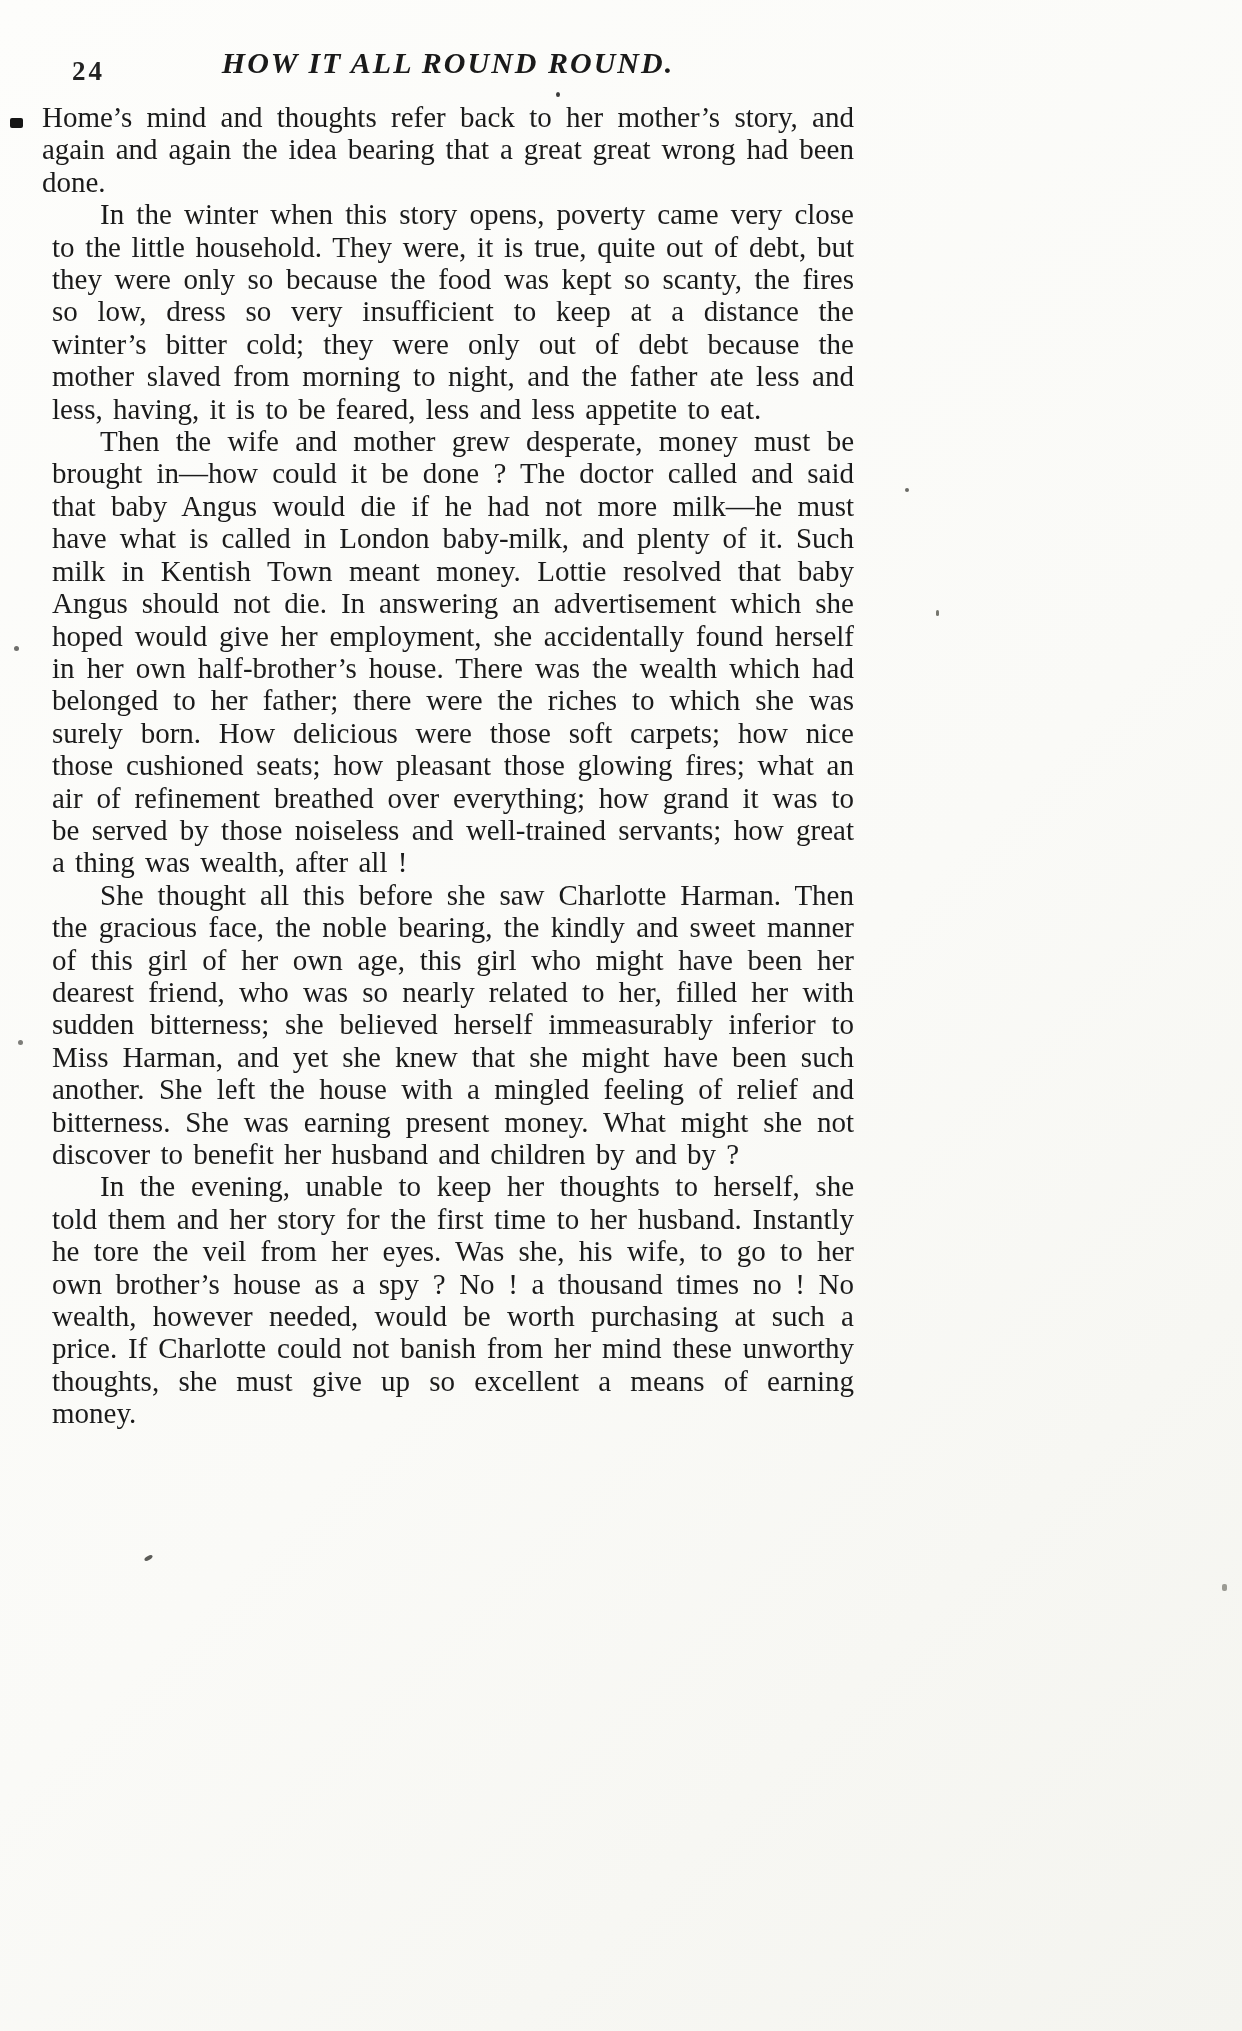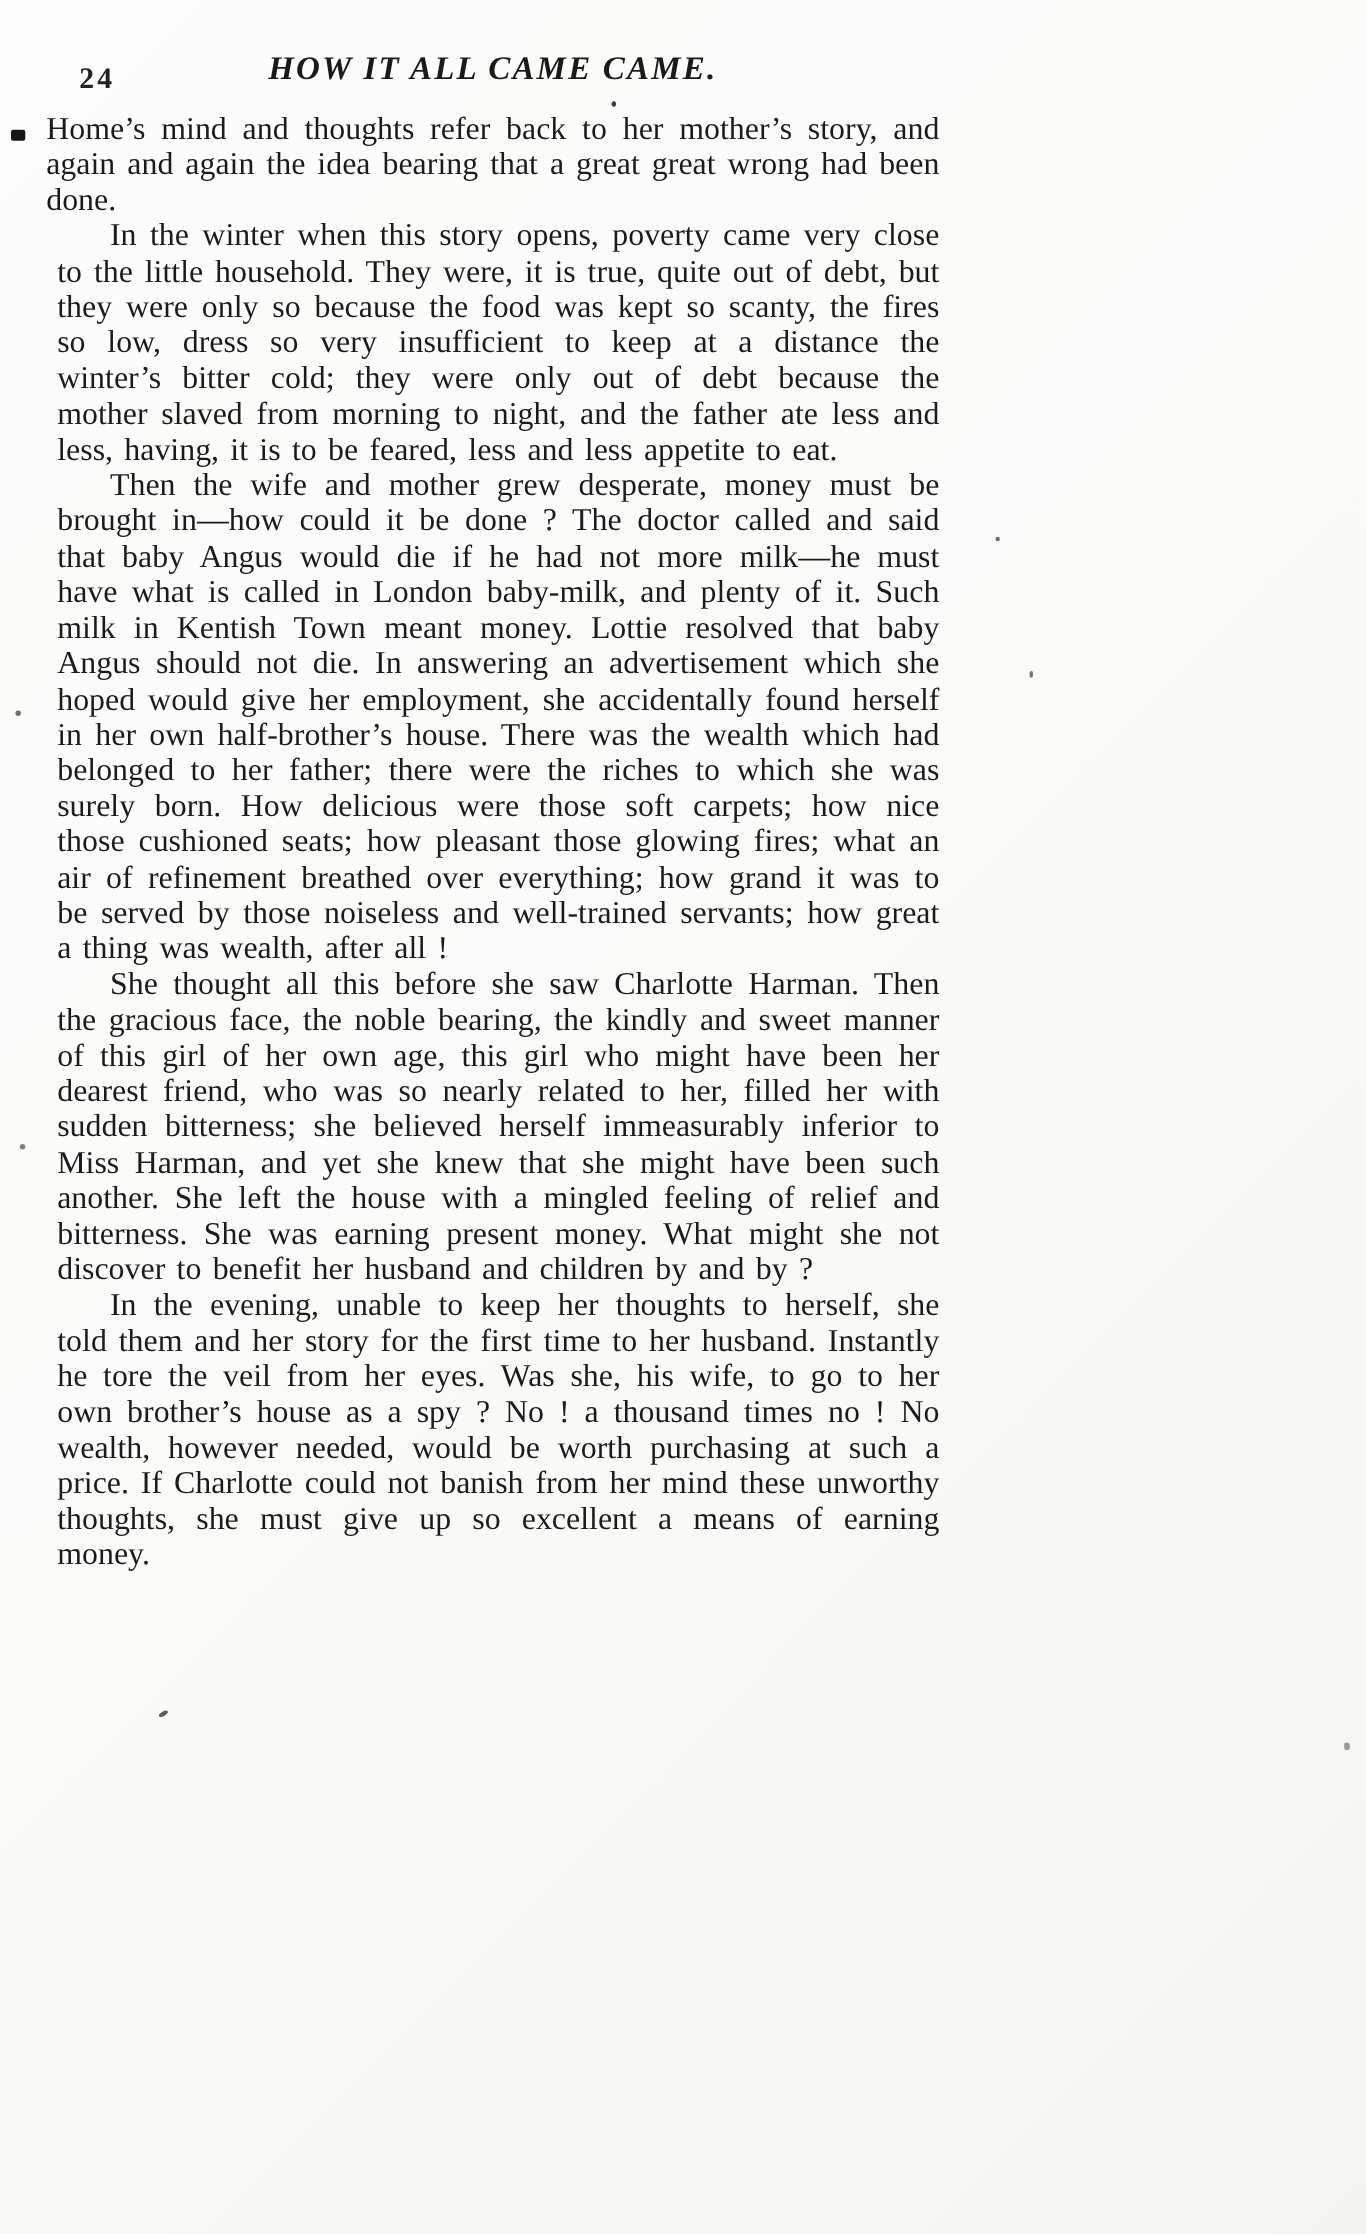--- a/index.html
+++ b/index.html
@@ -109,21 +109,21 @@
     border-radius: 2px;
   }
 </style>
 </head>
 <body>
 
 <div class="page">
 
   <header class="running-head">
     <span class="page-num">24</span>
-    <span class="running-title">HOW IT ALL CAME CAME.</span>
+    <span class="running-title">HOW IT ALL ROUND ROUND.</span>
   </header>
 
   <main class="text-block">
     <p class="no-indent">Home’s mind and thoughts refer back to her mother’s story, and again and again the idea bearing that a great great wrong had been done.</p>
     <p class="indent">In the winter when this story opens, poverty came very close to the little household. They were, it is true, quite out of debt, but they were only so because the food was kept so scanty, the fires so low, dress so very insufficient to keep at a distance the winter’s bitter cold; they were only out of debt because the mother slaved from morning to night, and the father ate less and less, having, it is to be feared, less and less appetite to eat.</p>
     <p class="indent">Then the wife and mother grew desperate, money must be brought in—how could it be done ? The doctor called and said that baby Angus would die if he had not more milk—he must have what is called in London baby-milk, and plenty of it. Such milk in Kentish Town meant money. Lottie resolved that baby Angus should not die. In answering an advertisement which she hoped would give her employment, she accidentally found herself in her own half-brother’s house. There was the wealth which had belonged to her father; there were the riches to which she was surely born. How delicious were those soft carpets; how nice those cushioned seats; how pleasant those glowing fires; what an air of refinement breathed over everything; how grand it was to be served by those noiseless and well-trained servants; how great a thing was wealth, after all !</p>
     <p class="indent">She thought all this before she saw Charlotte Harman. Then the gracious face, the noble bearing, the kindly and sweet manner of this girl of her own age, this girl who might have been her dearest friend, who was so nearly related to her, filled her with sudden bitterness; she believed herself immeasurably inferior to Miss Harman, and yet she knew that she might have been such another. She left the house with a mingled feeling of relief and bitterness. She was earning present money. What might she not discover to benefit her husband and children by and by ?</p>
     <p class="indent">In the evening, unable to keep her thoughts to herself, she told them and her story for the first time to her husband. Instantly he tore the veil from her eyes. Was she, his wife, to go to her own brother’s house as a spy ? No ! a thousand times no ! No wealth, however needed, would be worth purchasing at such a price. If Charlotte could not banish from her mind these unworthy thoughts, she must give up so excellent a means of earning money.</p>
   </main>
 

